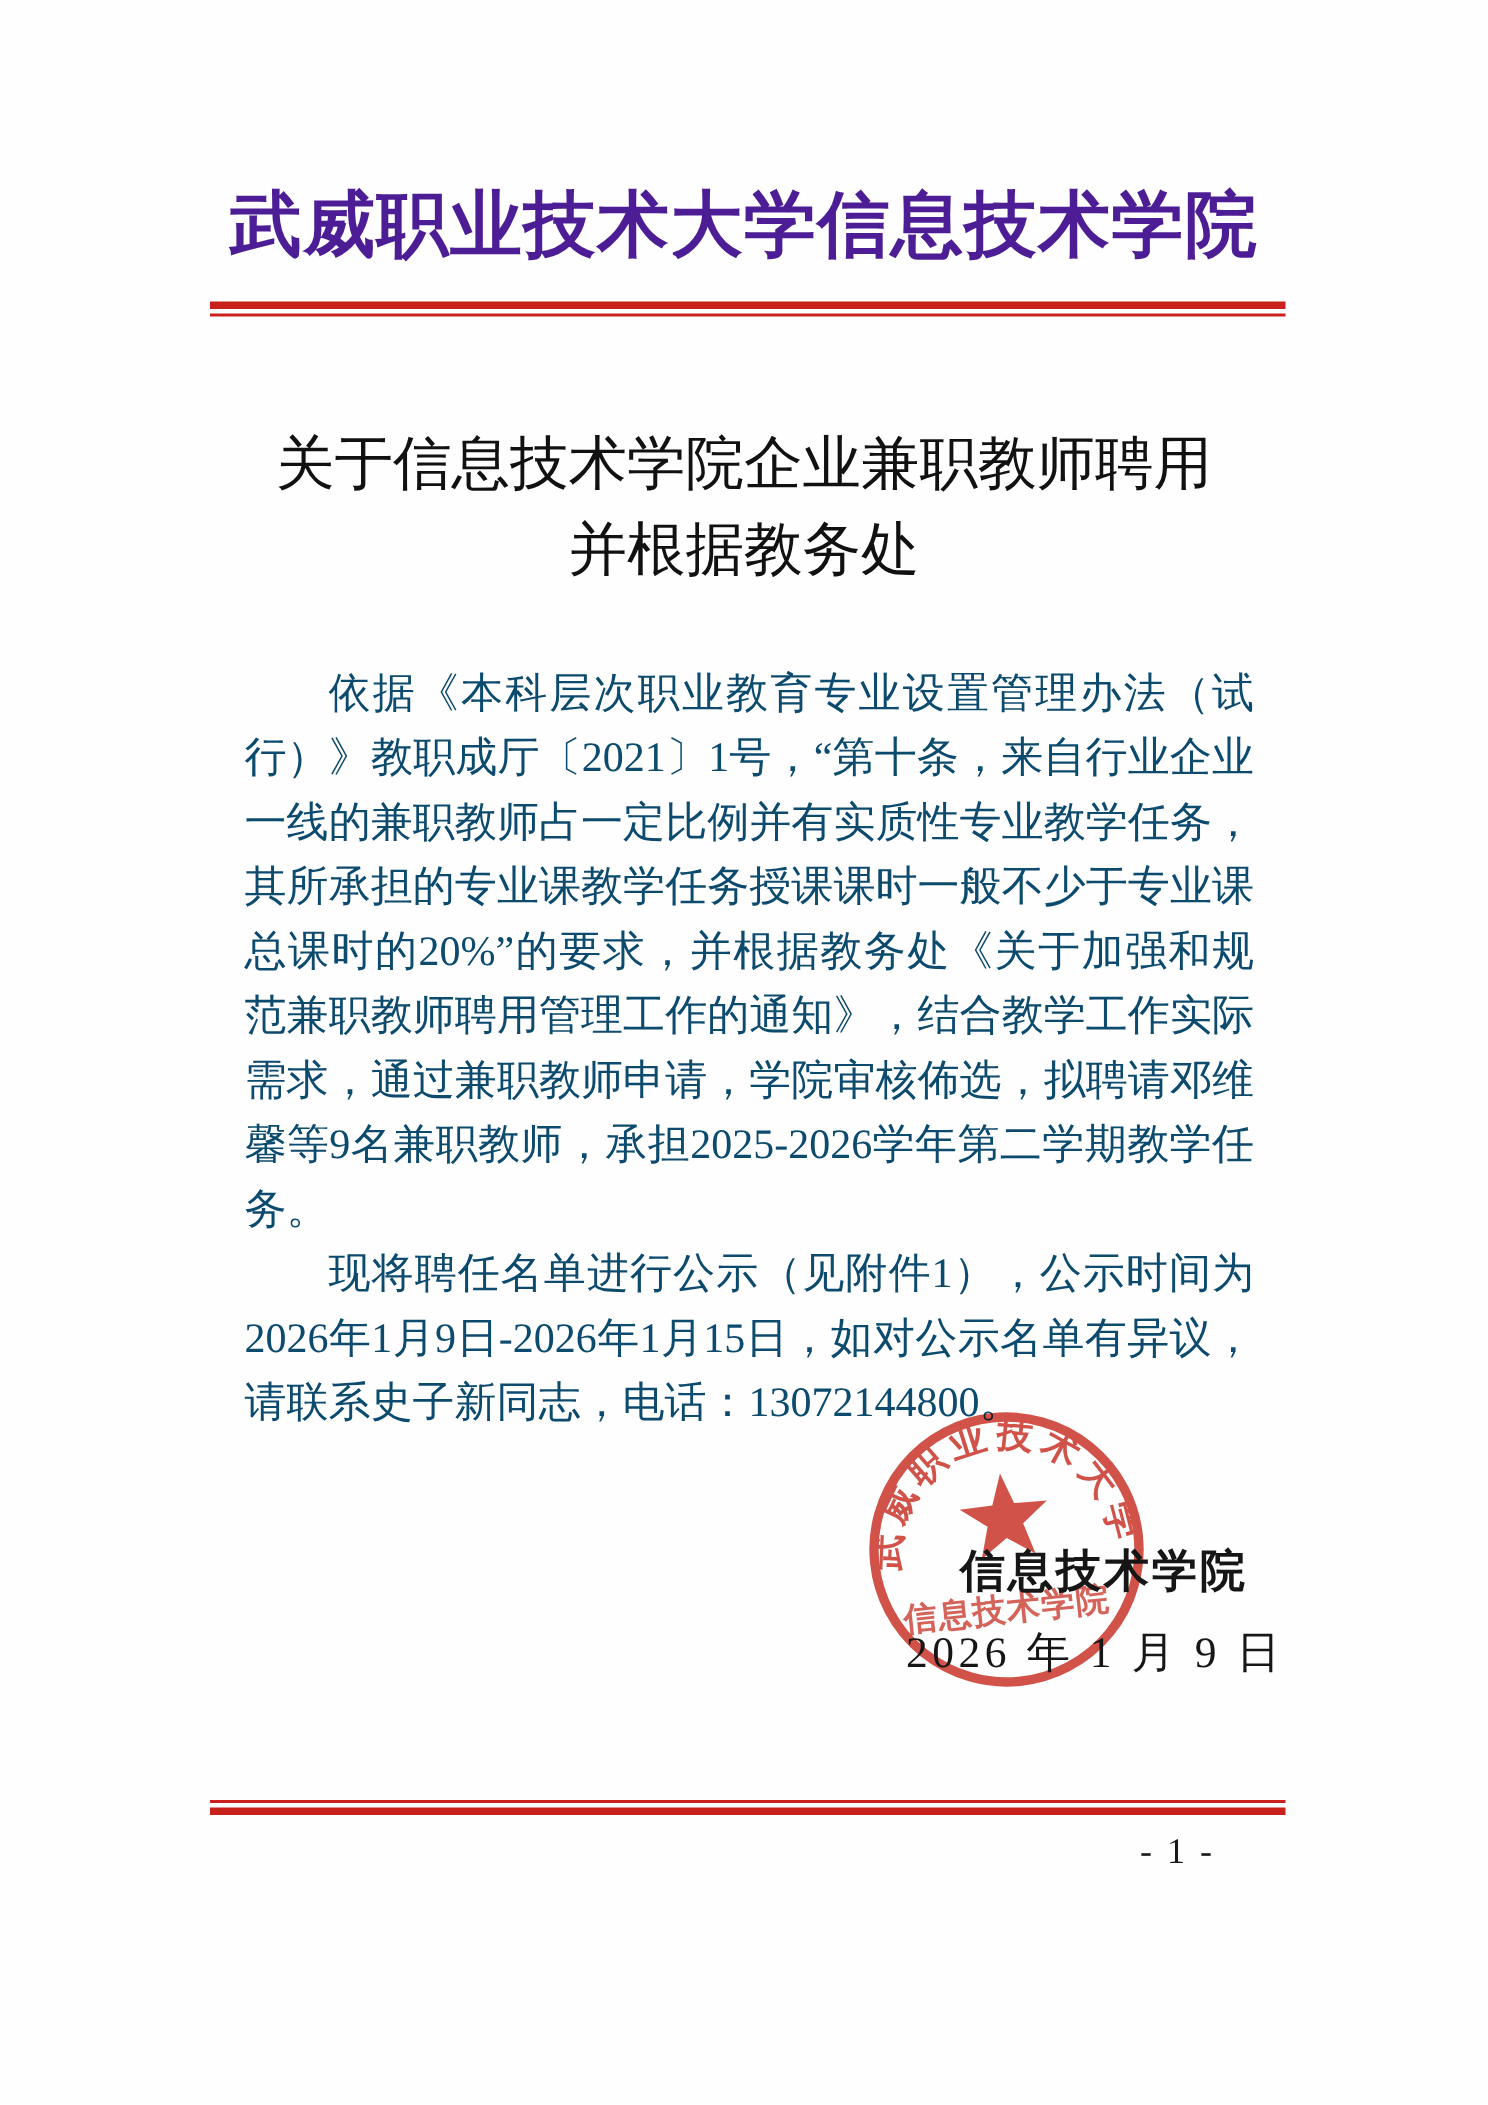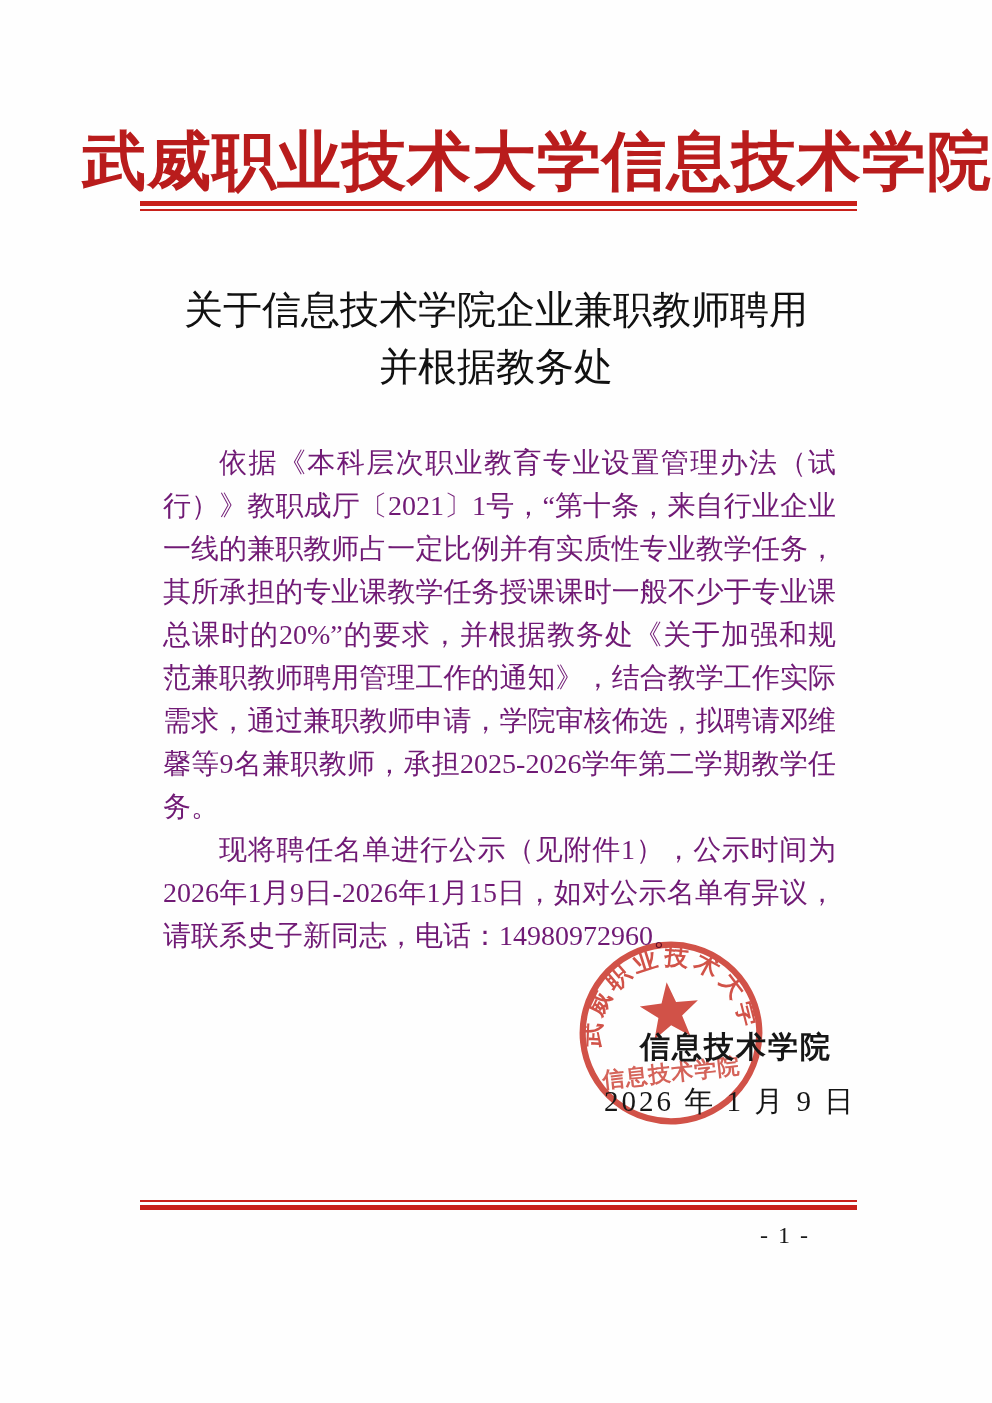--- a/index.html
+++ b/index.html
@@ -8,23 +8,23 @@
     width:992px; height:1403px;
     background:#fefefe;
     font-family:"Liberation Serif","DejaVu Serif",serif;
     color:#141414;
     overflow:hidden;
   }
 
   
   .letterhead {
     position:absolute; top:118px; left:0; width:100%;
-    text-align:right;
-    font-size:64px; font-weight:bold;
-    color:#b91c1c;
+    text-align:center;
+    font-size:48px; font-weight:bold;
+    color:#4c1d95;
     letter-spacing:1px;
     white-space:nowrap;
   }
   .rule { position:absolute; left:140px; width:717px; }
   .rule-top { top:201px; }
   .rule-top .bar-thick { height:5px; background:#c8201a; }
   .rule-top .bar-thin  { height:2px; background:#c8201a; margin-top:3px; }
   .rule-bottom { top:1200px; }
   .rule-bottom .bar-thin  { height:2px; background:#c8201a; }
   .rule-bottom .bar-thick { height:5px; background:#c8201a; margin-top:3px; }
@@ -36,21 +36,21 @@
     font-size:39px; font-weight:normal;
     line-height:57px;
     color:#111;
   }
 
   
   .body-block {
     position:absolute; left:163px; top:441px; width:673px;
     font-size:28px; line-height:43px;
     text-align:justify;
-    color:#701a75;
+    color:#0c4a6e;
   }
   .body-block p { margin:0; text-indent:2em; }
 
   
   .sig-org {
     position:absolute; left:640px; top:1027px;
     font-size:30px; font-weight:bold; letter-spacing:2px;
     color:#161616; white-space:nowrap;
   }
   .sig-date {
@@ -87,21 +87,21 @@
     <div class="bar-thin"></div>
   </div>
 
   <div class="doc-title">
     <div>关于信息技术学院企业兼职教师聘用</div>
     <div>并根据教务处</div>
   </div>
 
   <div class="body-block">
     <p>依据《本科层次职业教育专业设置管理办法（试行）》教职成厅〔2021〕1号，“第十条，来自行业企业一线的兼职教师占一定比例并有实质性专业教学任务，其所承担的专业课教学任务授课课时一般不少于专业课总课时的20%”的要求，并根据教务处《关于加强和规范兼职教师聘用管理工作的通知》，结合教学工作实际需求，通过兼职教师申请，学院审核佈选，拟聘请邓维馨等9名兼职教师，承担2025-2026学年第二学期教学任务。</p>
-    <p>现将聘任名单进行公示（见附件1），公示时间为2026年1月9日-2026年1月15日，如对公示名单有异议，请联系史子新同志，电话：14980972960。</p>
+    <p>现将聘任名单进行公示（见附件1），公示时间为2026年1月9日-2026年1月15日，如对公示名单有异议，请联系史子新同志，电话：13072144800。</p>
   </div>
 
   <svg class="stamp" viewBox="0 0 200 200" xmlns="http://www.w3.org/2000/svg">
     <circle cx="100" cy="100" r="92" fill="none" stroke="#ce4338" stroke-width="6.5"></circle>
     <path id="sealArc" d="M 28 120 A 74 74 0 1 1 172 120" fill="none"></path>
     <text font-size="25" font-weight="bold" fill="#ce4338" letter-spacing="5" font-family="Liberation Serif, serif">
       <textPath href="#sealArc" startOffset="50%" text-anchor="middle">武威职业技术大学</textPath>
     </text>
     <polygon fill="#ce4338" points="101,47 108.6,68.5 131.4,69.1 113.4,83 119.8,104.9 101,92 82.2,104.9 88.6,83 70.6,69.1 93.4,68.5"></polygon>
     <text x="96" y="149" text-anchor="middle" font-size="23" font-weight="bold" fill="#ce4338" letter-spacing="1" opacity="0.9" font-family="Liberation Serif, serif">信息技术学院</text>

